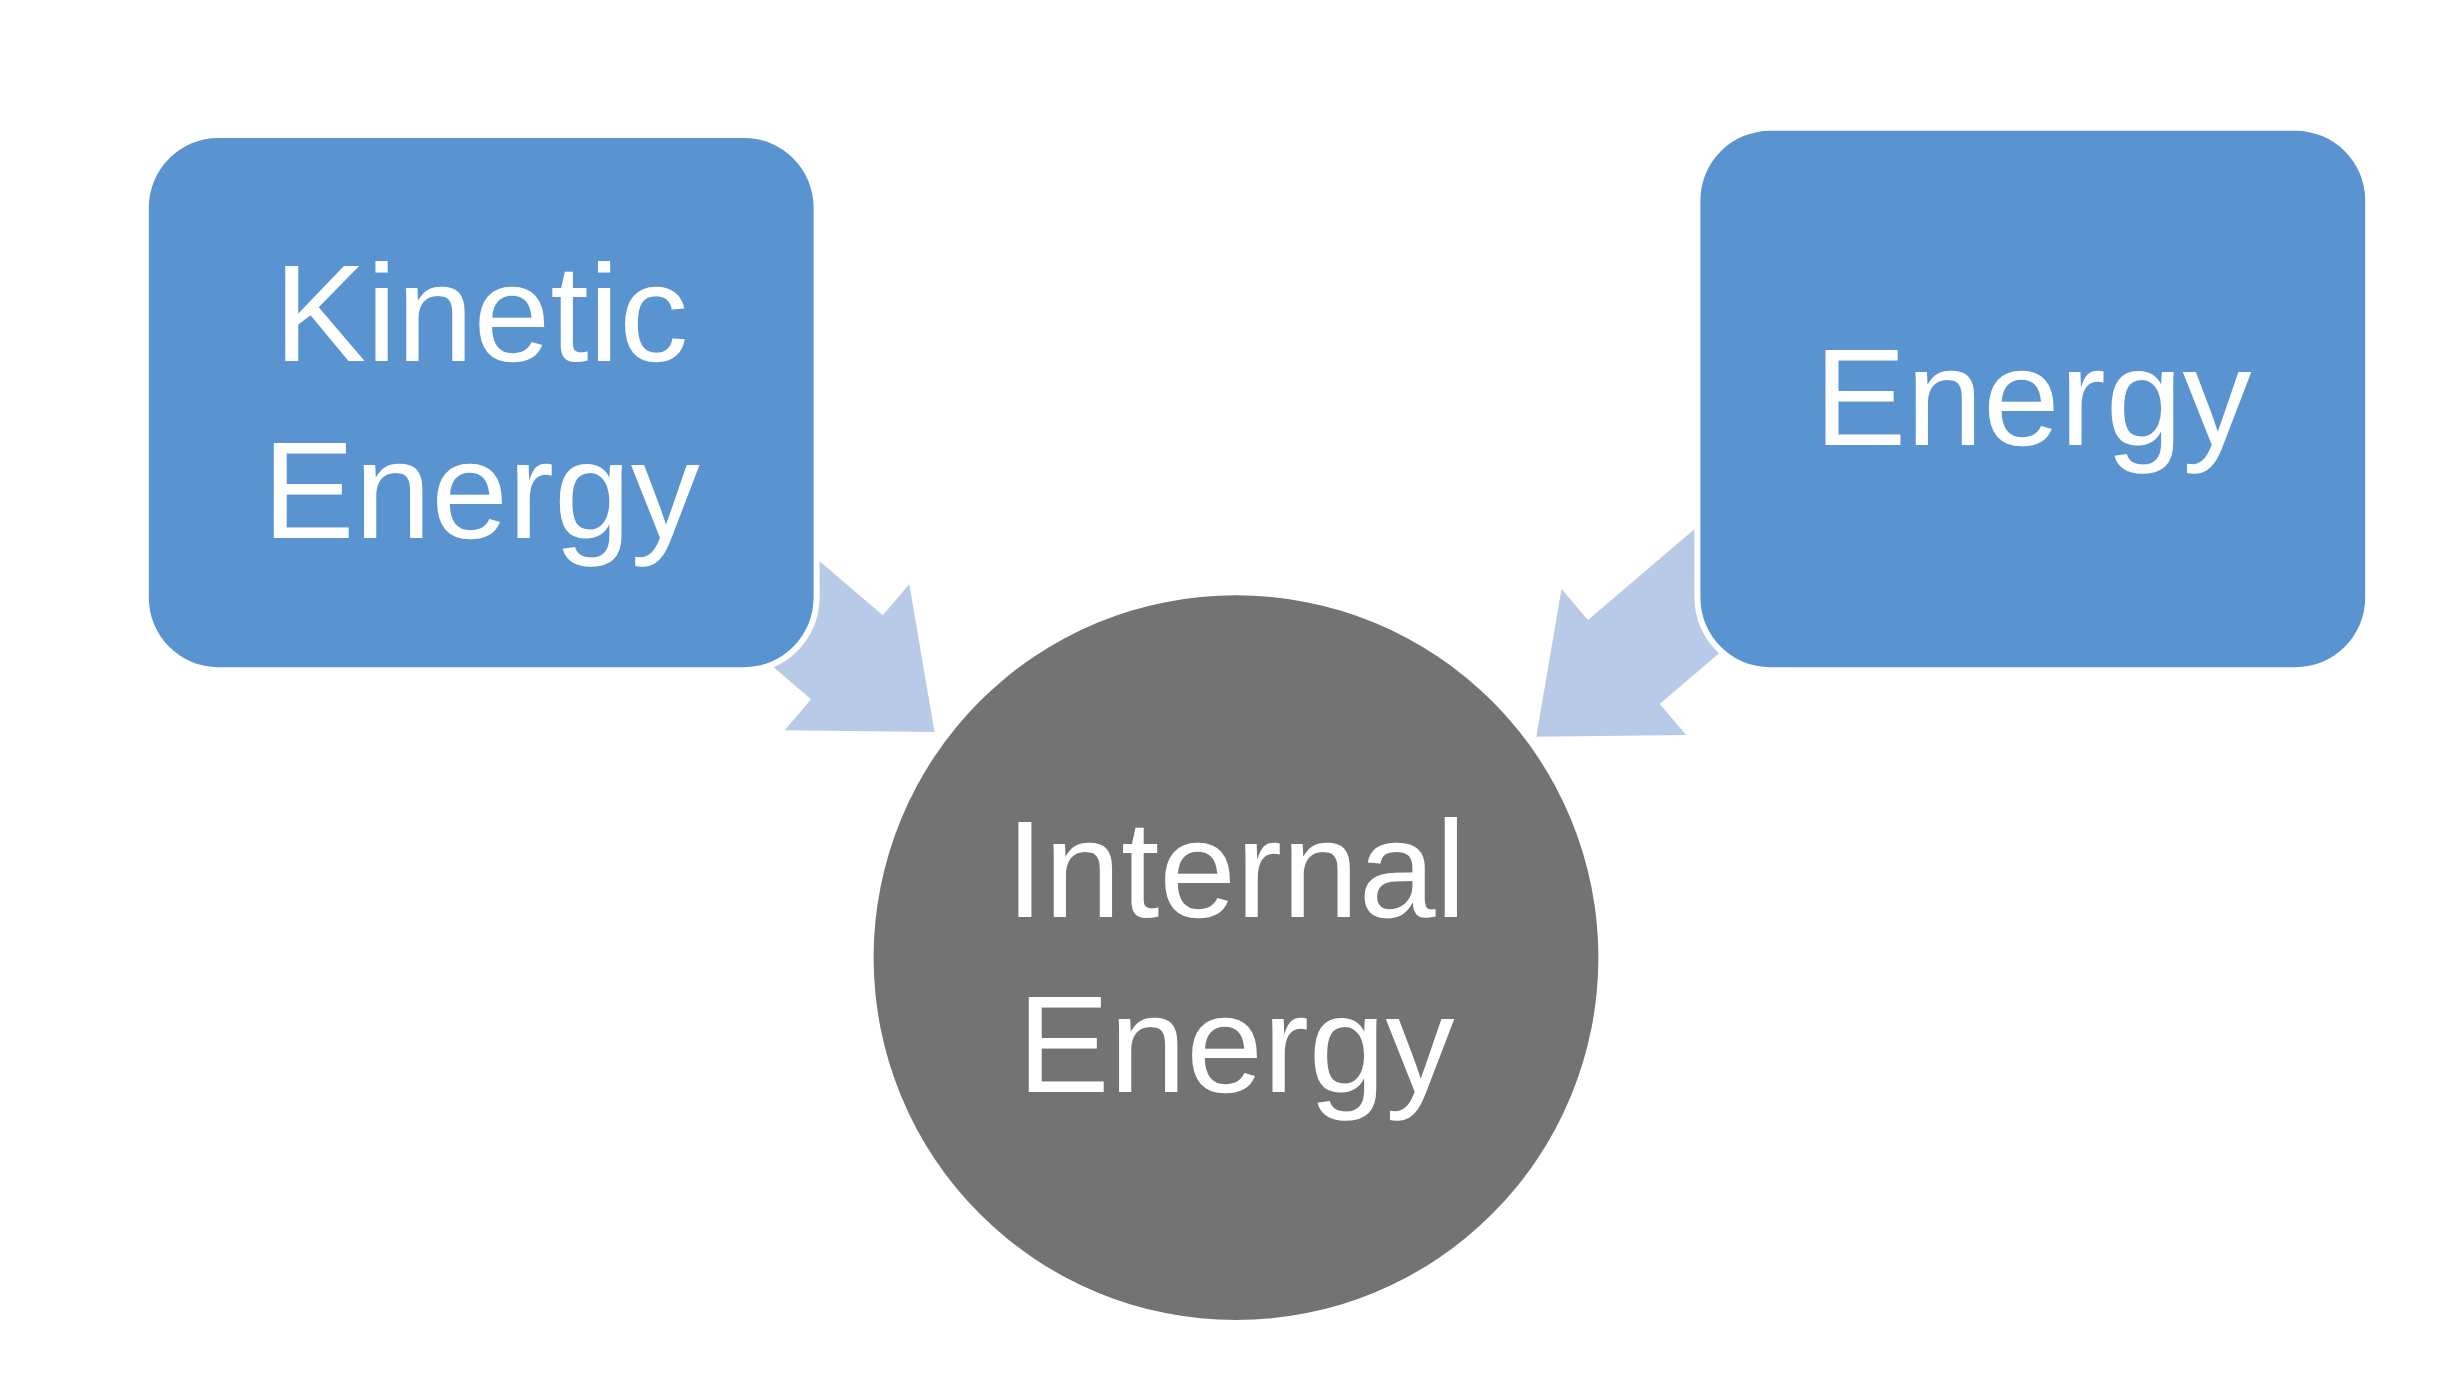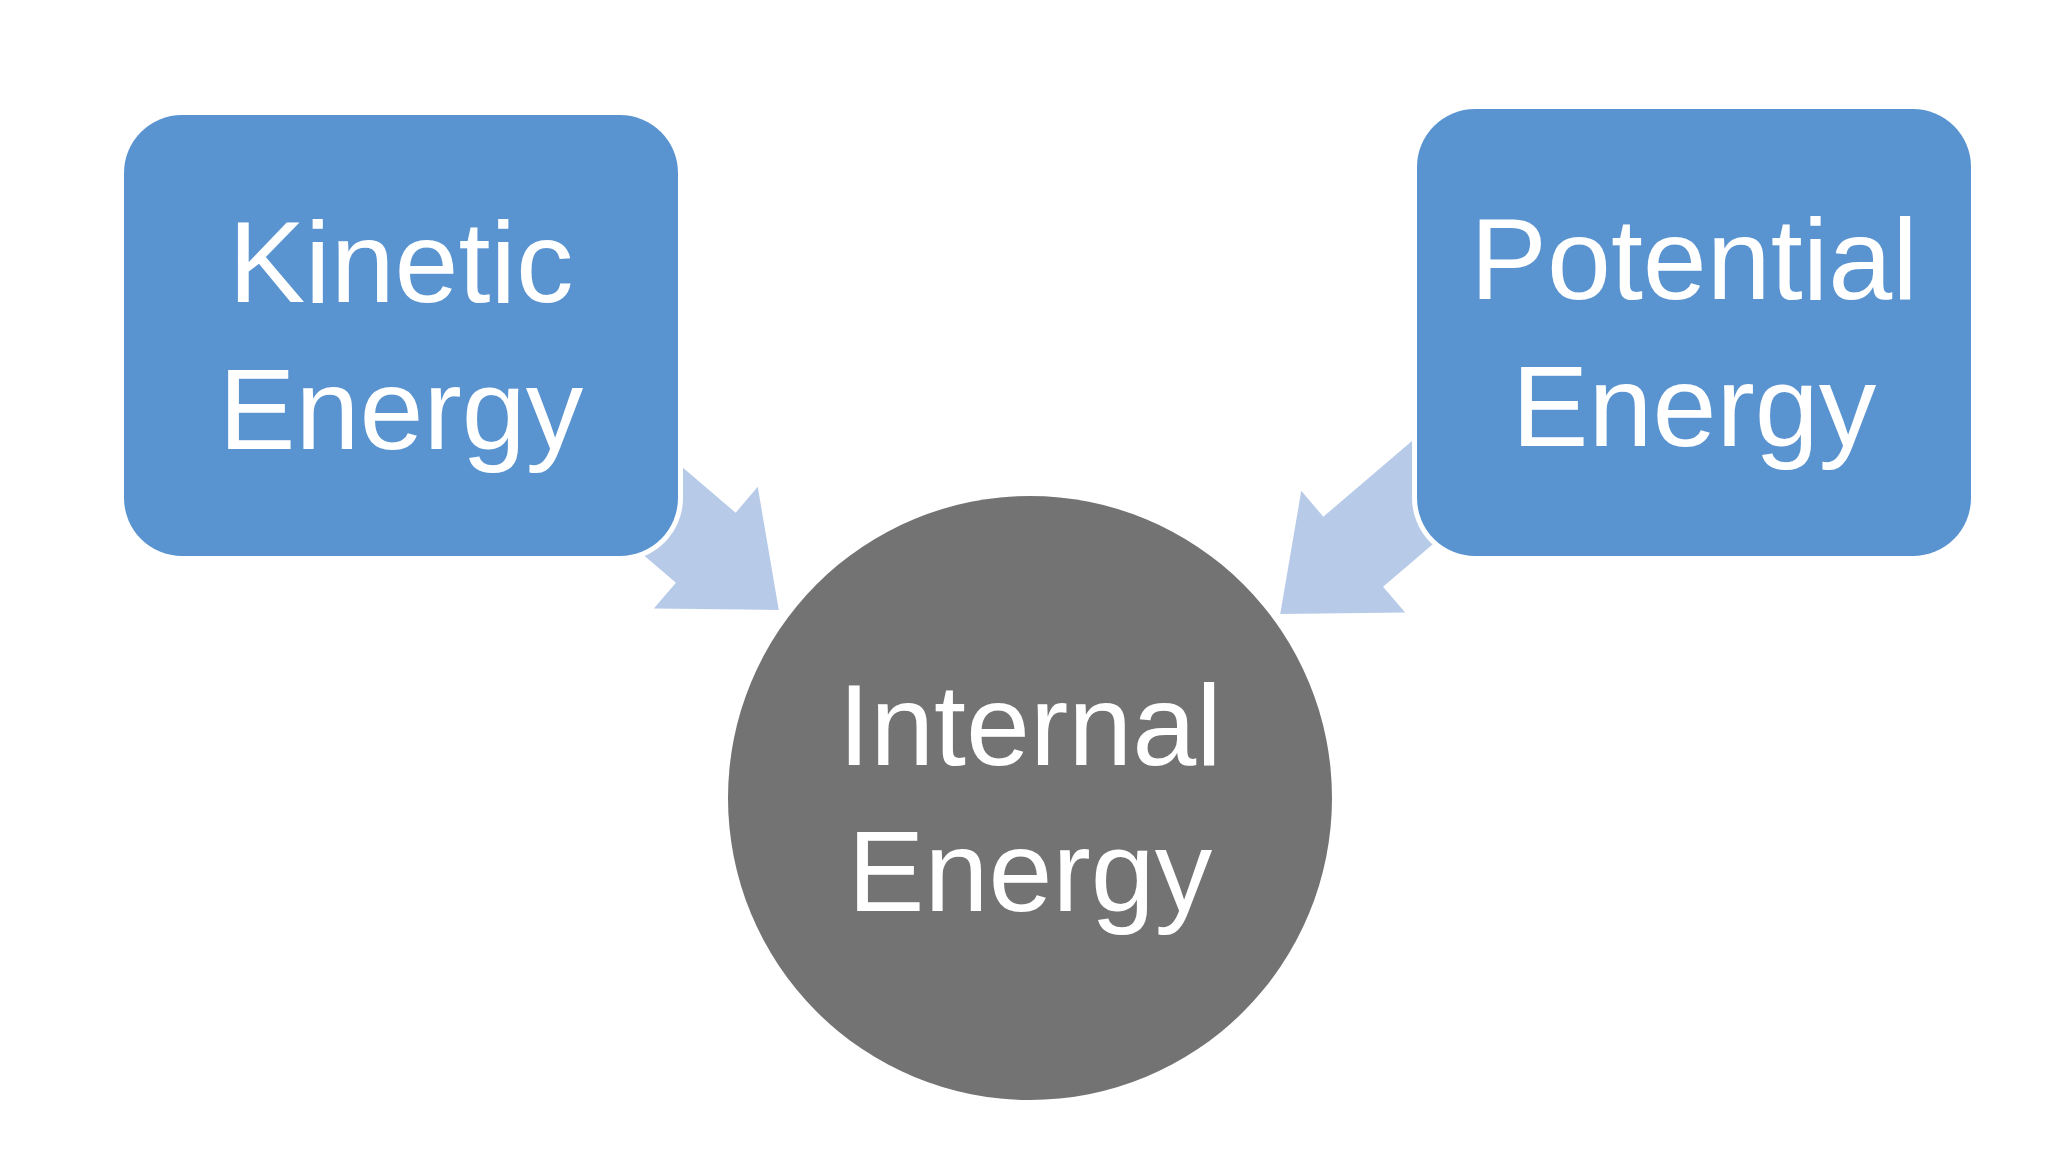--- a/index.html
+++ b/index.html
@@ -39,21 +39,20 @@
     <polygon points="0,-46 172,-46 172,-80 268,0 172,80 172,46 0,46" transform="translate(575,420) rotate(40.5)" fill="#B7CBE9"></polygon>
     <polygon points="0,-46 172,-46 172,-80 268,0 172,80 172,46 0,46" transform="translate(1484,424) rotate(139.5)" fill="#B7CBE9"></polygon>
   </svg>
 
   <div class="node box" id="kinetic-node" style="background-color: rgb(90, 148, 208);">
     <span class="line">Kinetic</span>
     <span class="line">Energy</span>
   </div>
 
   <div class="node box" id="potential-node" style="background-color: rgb(90, 148, 208);">
-    <span class="line">Potential</span>
     <span class="line">Energy</span>
   </div>
 
   <div class="node circle" id="internal-node" style="background-color: #737373;">
     <span class="line">Internal</span>
     <span class="line">Energy</span>
   </div>
 
 </div>
 

